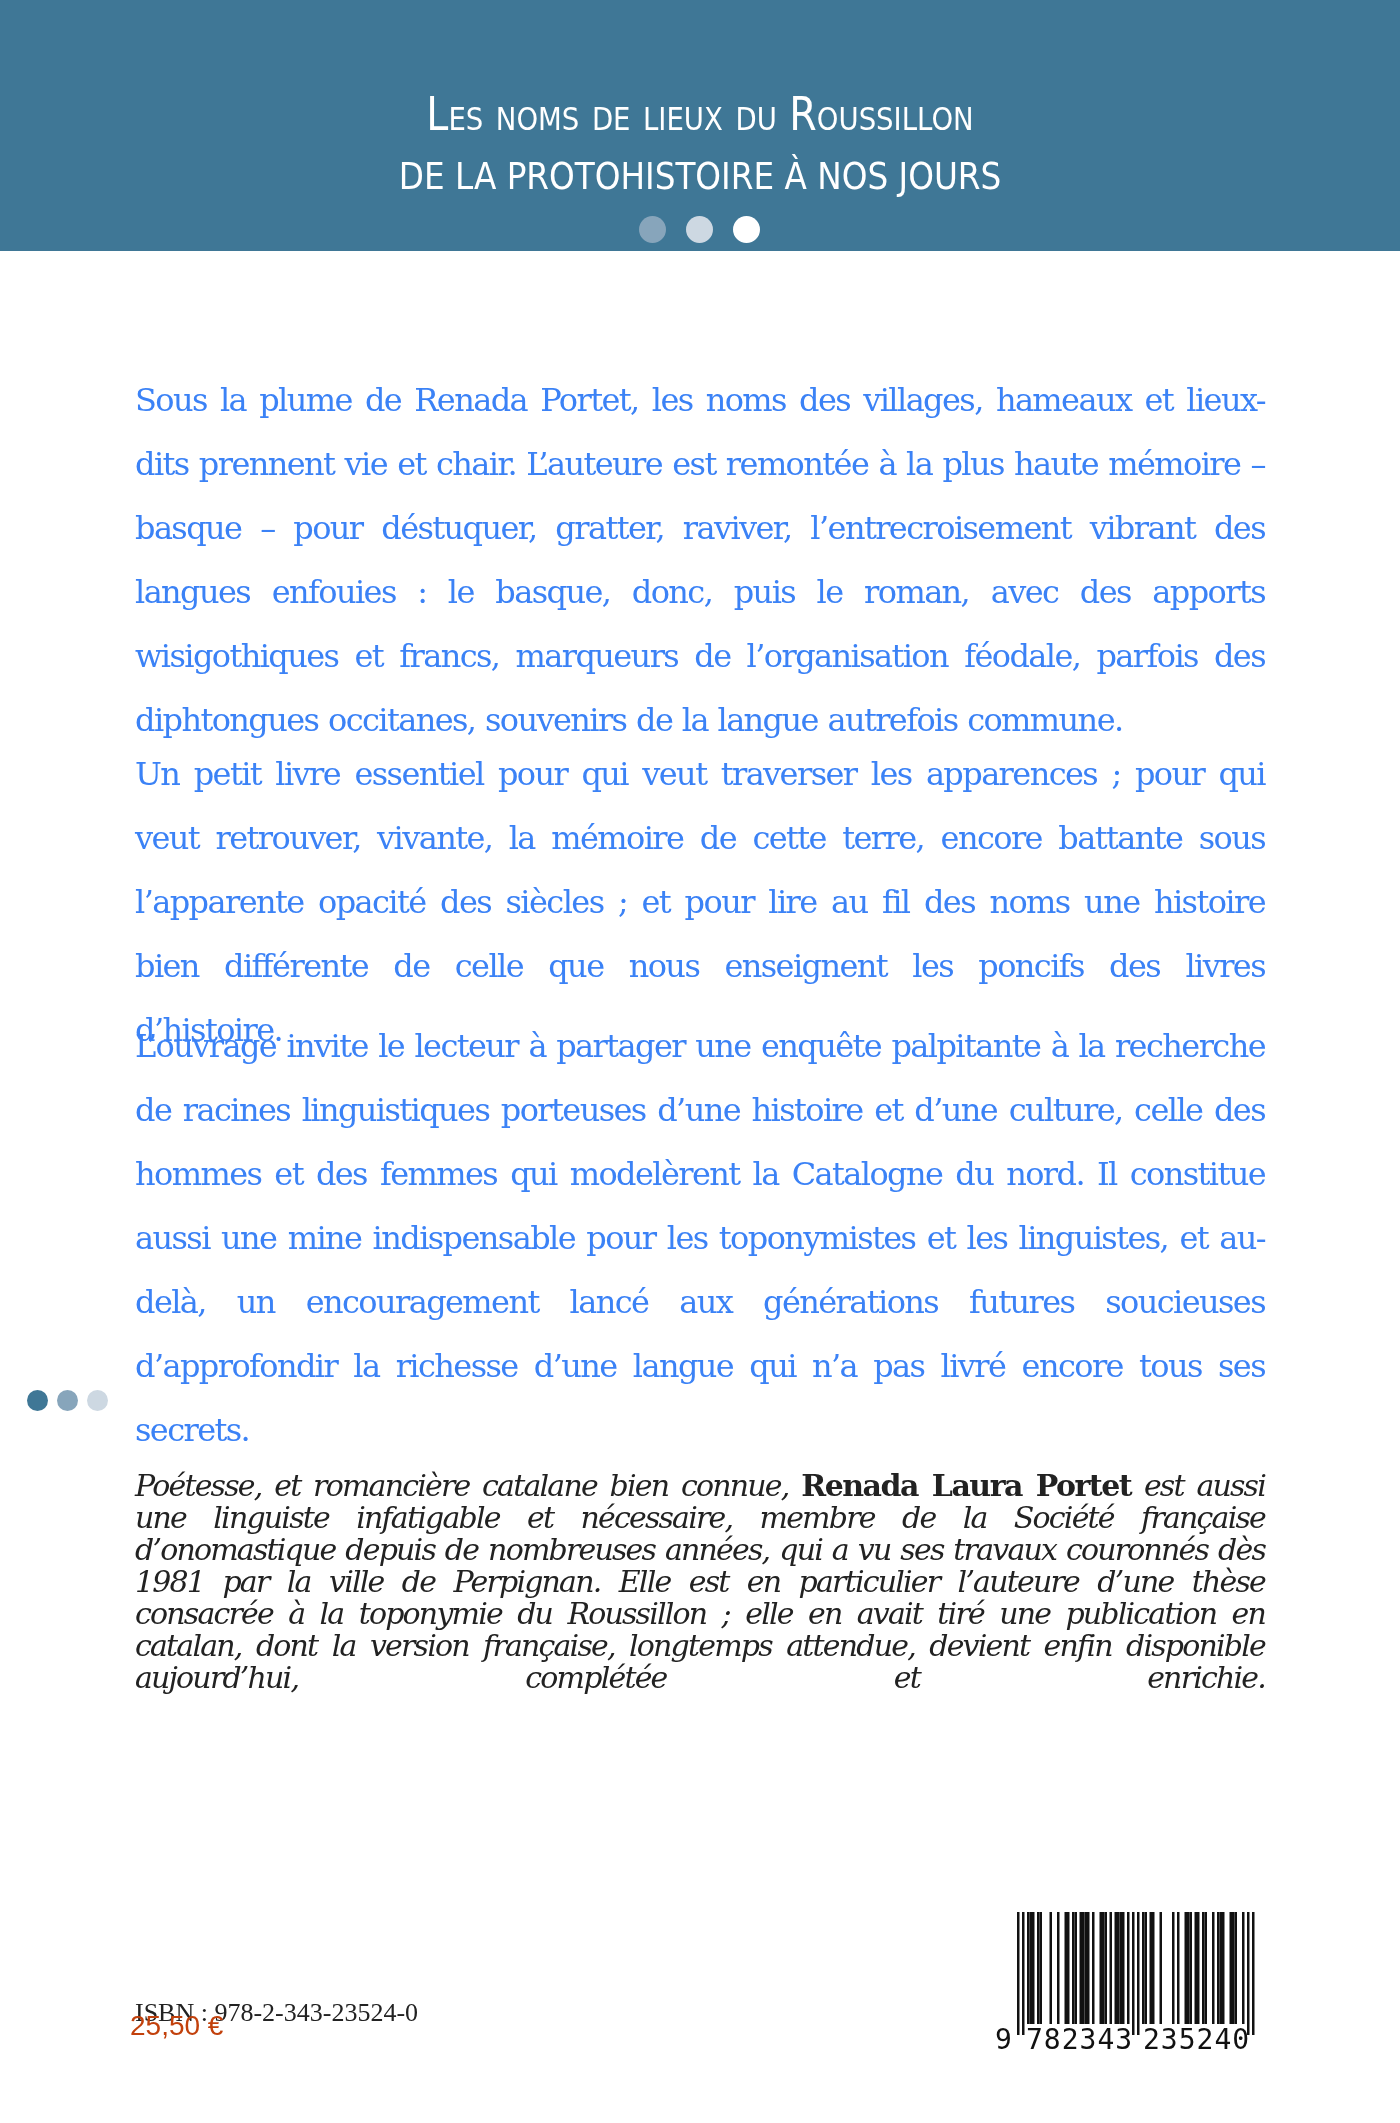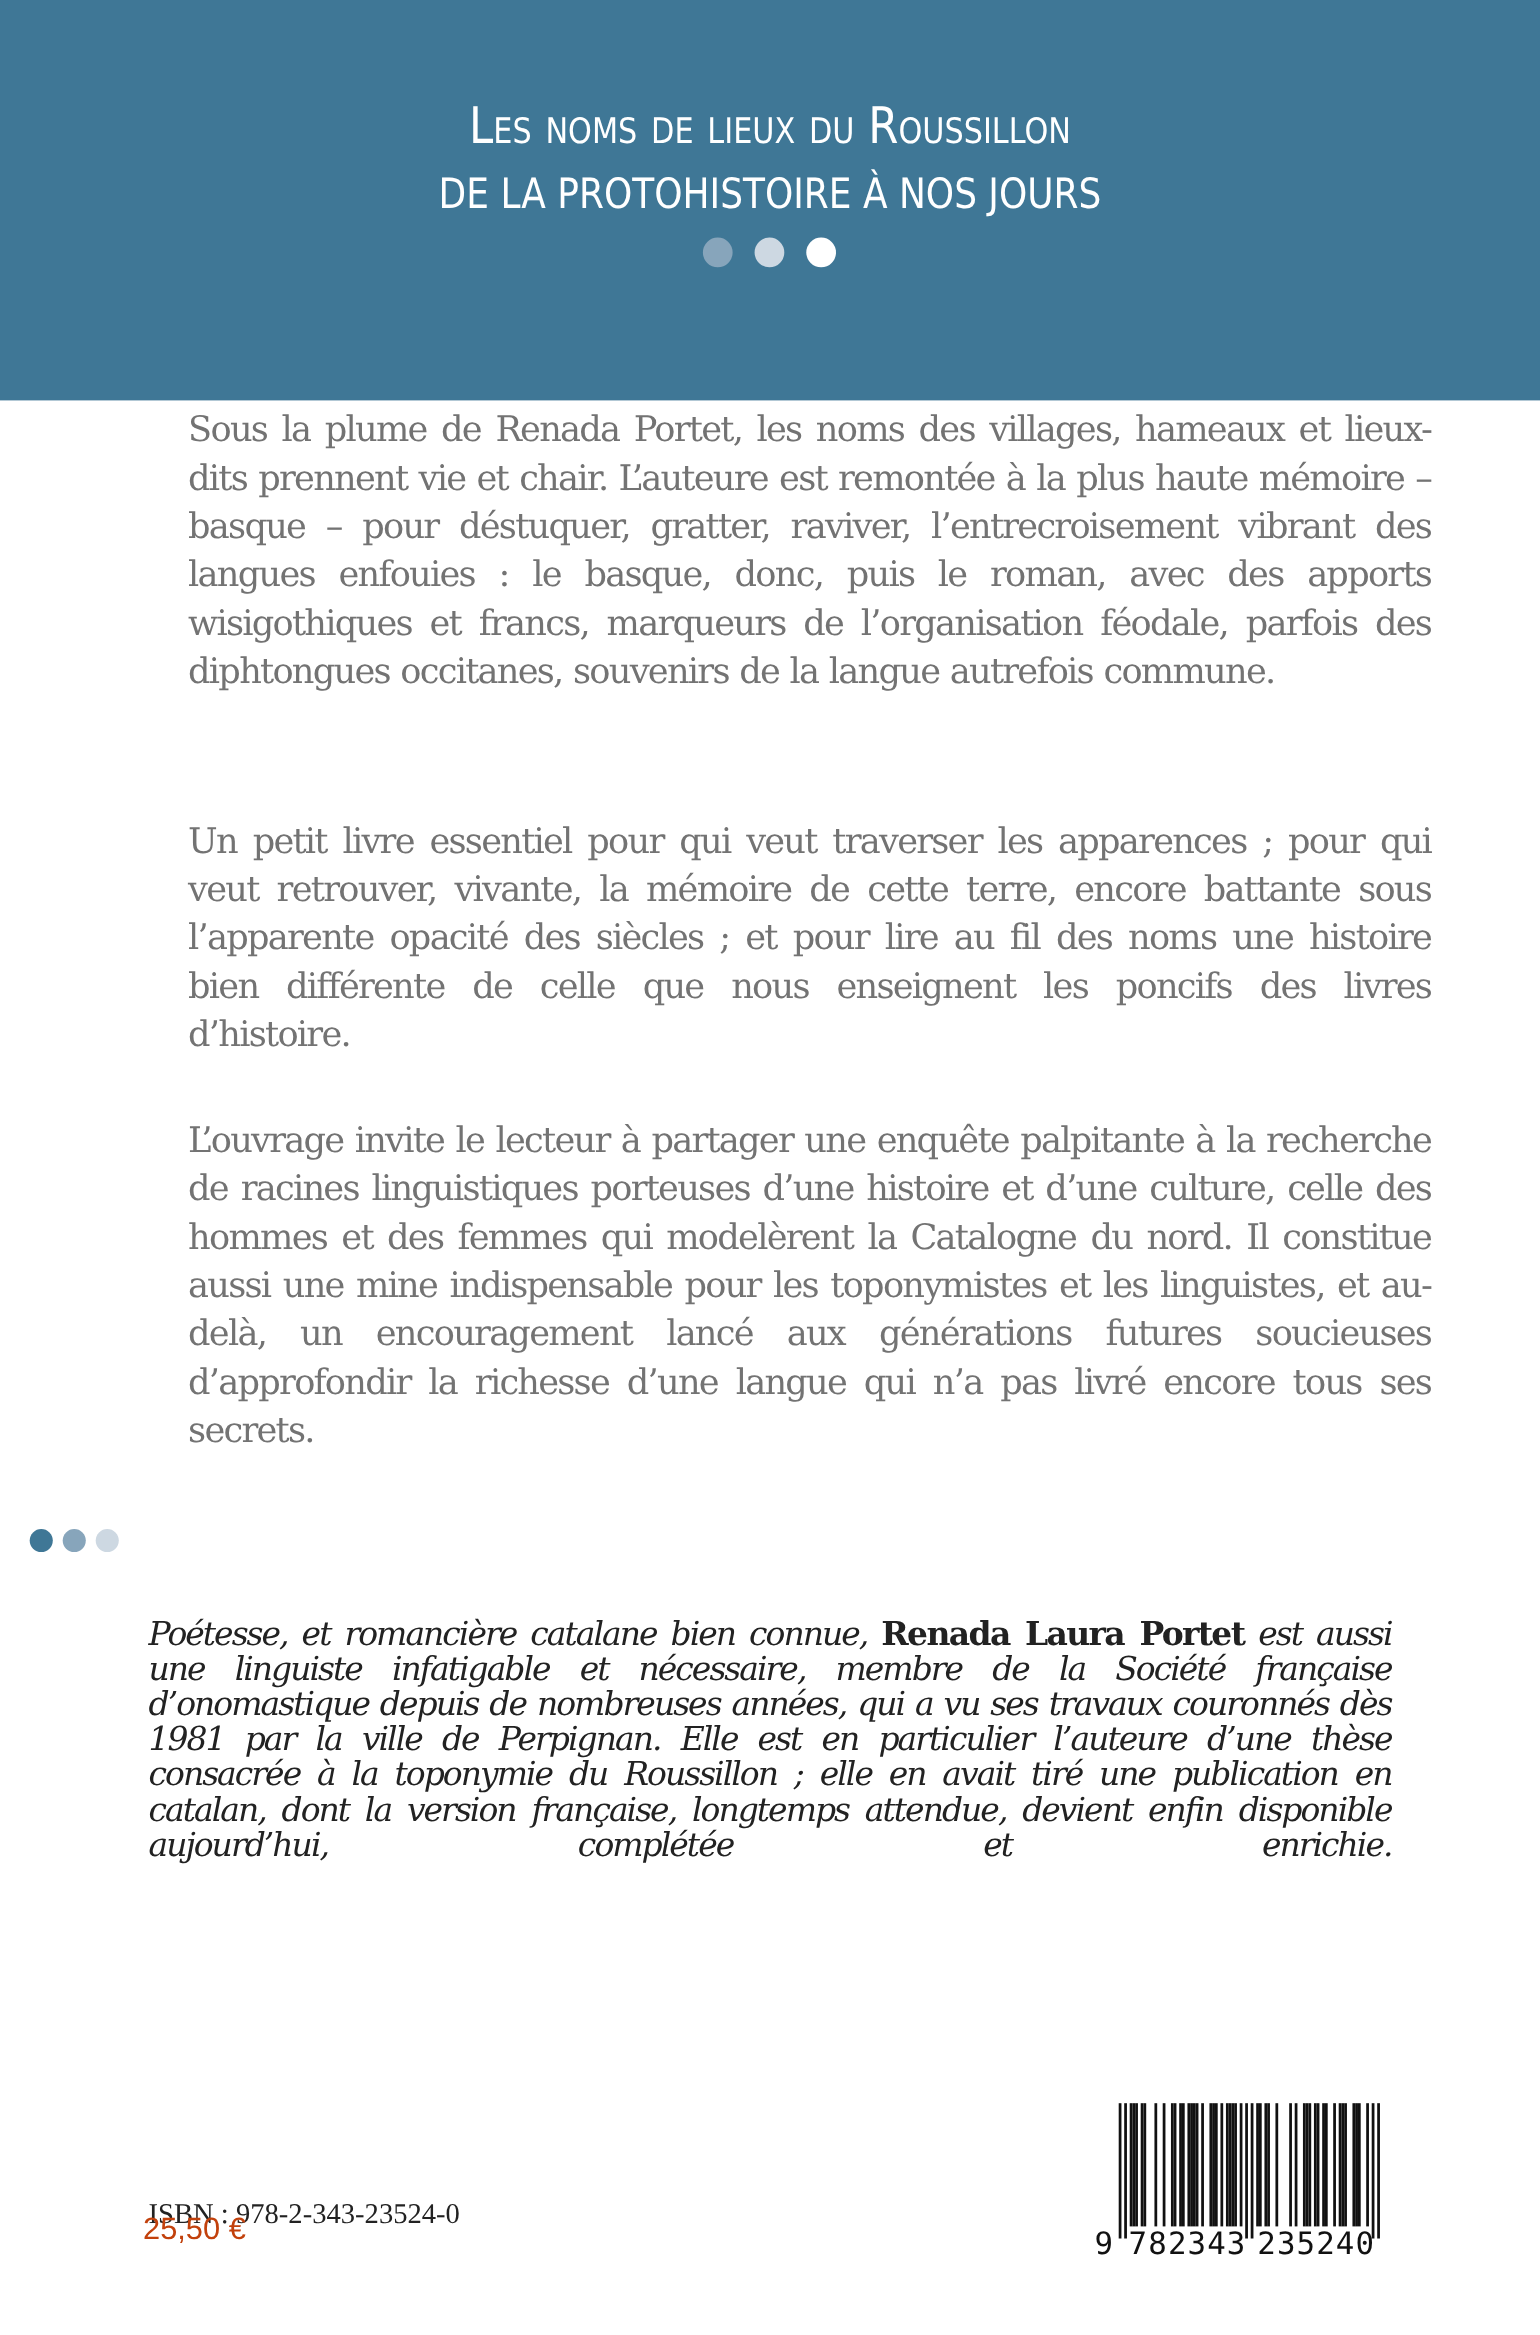--- a/index.html
+++ b/index.html
@@ -1,39 +1,39 @@
 <!DOCTYPE html>
 <html><head>
 <meta charset="utf-8">
 <style>
   html, body { margin: 0; padding: 0; background: #ffffff; }
   body { width: 1400px; height: 2123px; position: relative; overflow: hidden; }
   .header {
-    position: absolute; left: 0; top: 0; width: 1400px; height: 364px;
+    position: absolute; left: 0; top: 0; width: 1400px; height: 251px;
     background: #3f7796;
   }
   .title {
     position: absolute; left: 0; top: 52px; width: 1400px; text-align: center;
     color: #ffffff; font-family: "DejaVu Sans", sans-serif; font-weight: normal;
     font-variant: small-caps; letter-spacing: 0px; line-height: 62px;
     font-size: 46px; transform: scaleX(0.86); transform-origin: center;
   }
   .title .l1, .title .l2 { display: block; white-space: nowrap; }
   .title .l2 { font-variant: normal; text-transform: uppercase; font-size: 38px; }
   .hdots { position: absolute; top: 216px; left: 639px; display: flex; gap: 20px; }
   .dot { width: 27px; height: 27px; border-radius: 50%; display: block; }
   .hdots .d1 { background: #87a5bb; }
   .hdots .d2 { background: #cdd8e2; }
   .hdots .d3 { background: #ffffff; }
 
   .body-text {
     position: absolute; left: 135px; width: 1130px;
-    font-family: "DejaVu Serif", serif; color: #737373;
-    font-size: 32px; line-height: 44px; text-align: justify;
-    letter-spacing: -1.6px; word-spacing: 1px; margin-left: 36px;
+    font-family: "DejaVu Serif", serif; color: #3b82f6;
+    font-size: 32px; line-height: 64px; text-align: justify;
+    letter-spacing: -1.6px; word-spacing: 1px;
   }
   .body-text p { margin: 0; }
   #para1 { top: 368px; }
   #para2 { top: 742px; }
   #para3 { top: 1014px; }
 
   .sdots { position: absolute; top: 1390px; left: 27px; display: flex; gap: 9px; }
   .sdots .dot { width: 21px; height: 21px; }
   .sdots .d1 { background: #3f7796; }
   .sdots .d2 { background: #87a5bb; }

